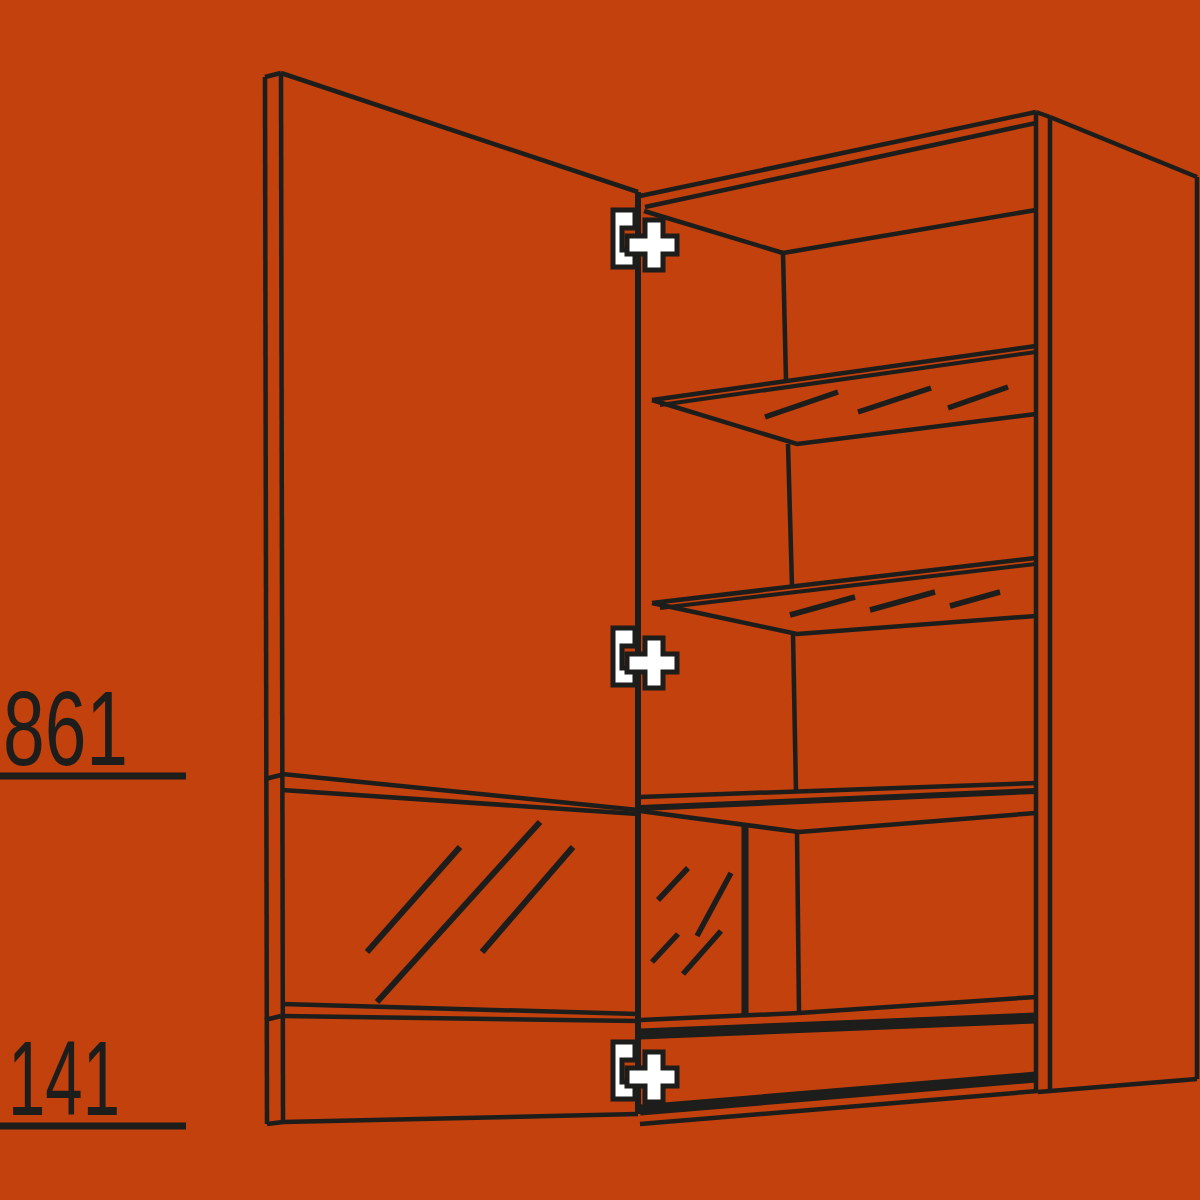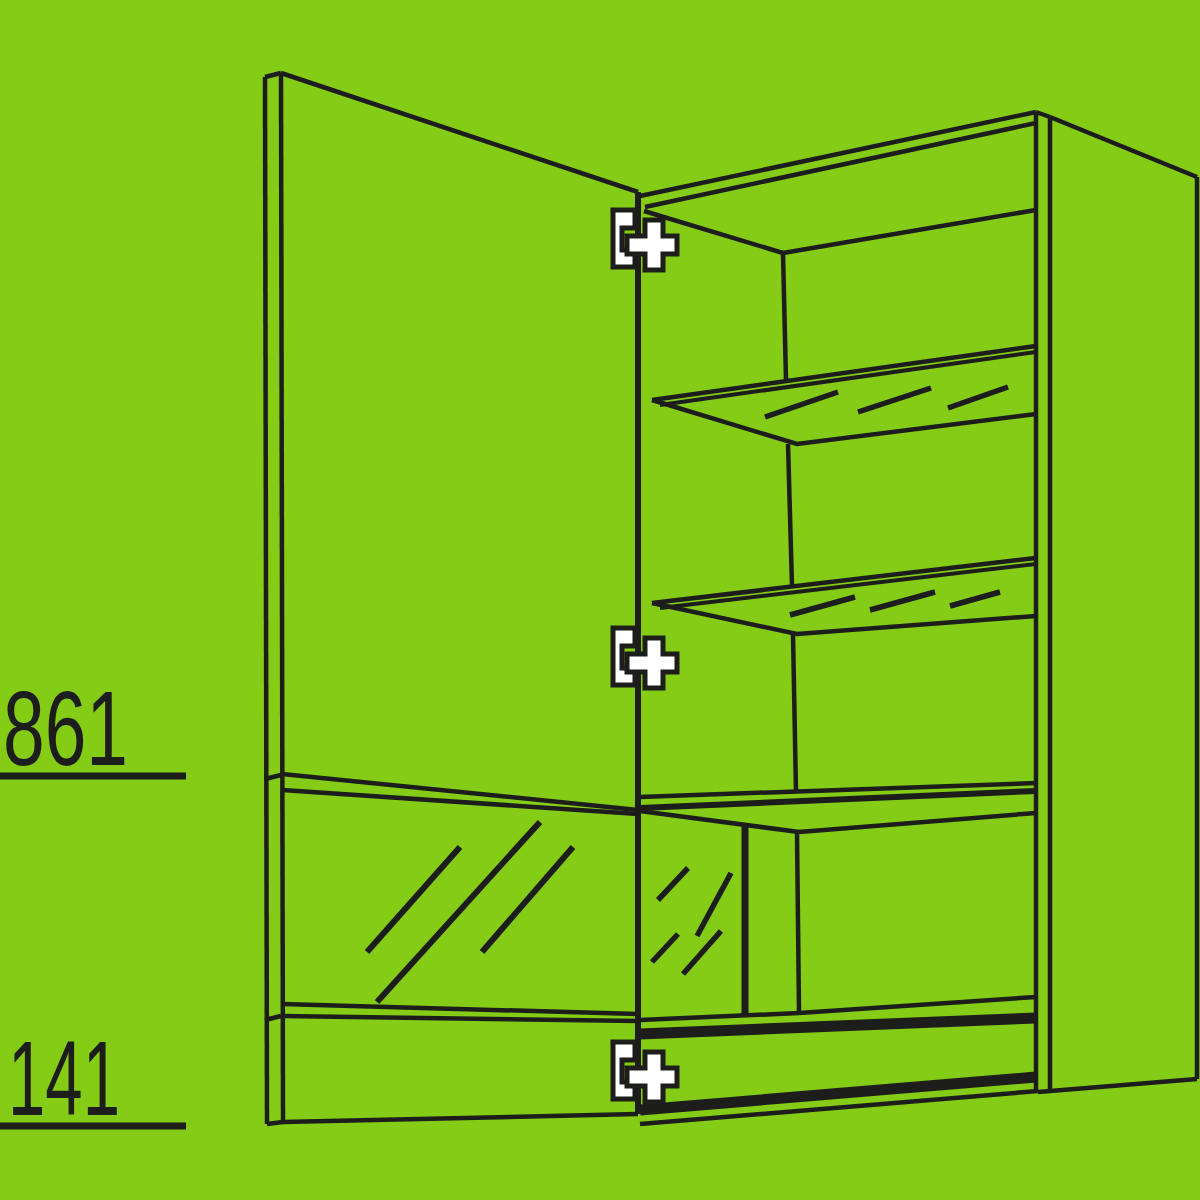--- a/index.html
+++ b/index.html
@@ -1,19 +1,19 @@
 <!DOCTYPE html>
 <html><head>
 <meta charset="utf-8">
 <style>
   html,body{margin:0;padding:0;background:#ffffff;}
   .stage{
     position:relative;
     width:1200px;height:1200px;
-    background:#84cc16;
+    background:#c2410c;
     font-family:"Liberation Sans", sans-serif;
     overflow:hidden;
   }
   svg{display:block;width:100%;height:100%;}
   .ink{stroke:#1d1d1b;fill:none;stroke-width:4.5;stroke-linejoin:miter;stroke-linecap:butt;}
   .thick6{stroke-width:6;}
   .thick7{stroke-width:7;}
   .band{stroke-width:11;}
   .hatch{stroke-width:6;}
   .hatch-s{stroke-width:5.5;}

